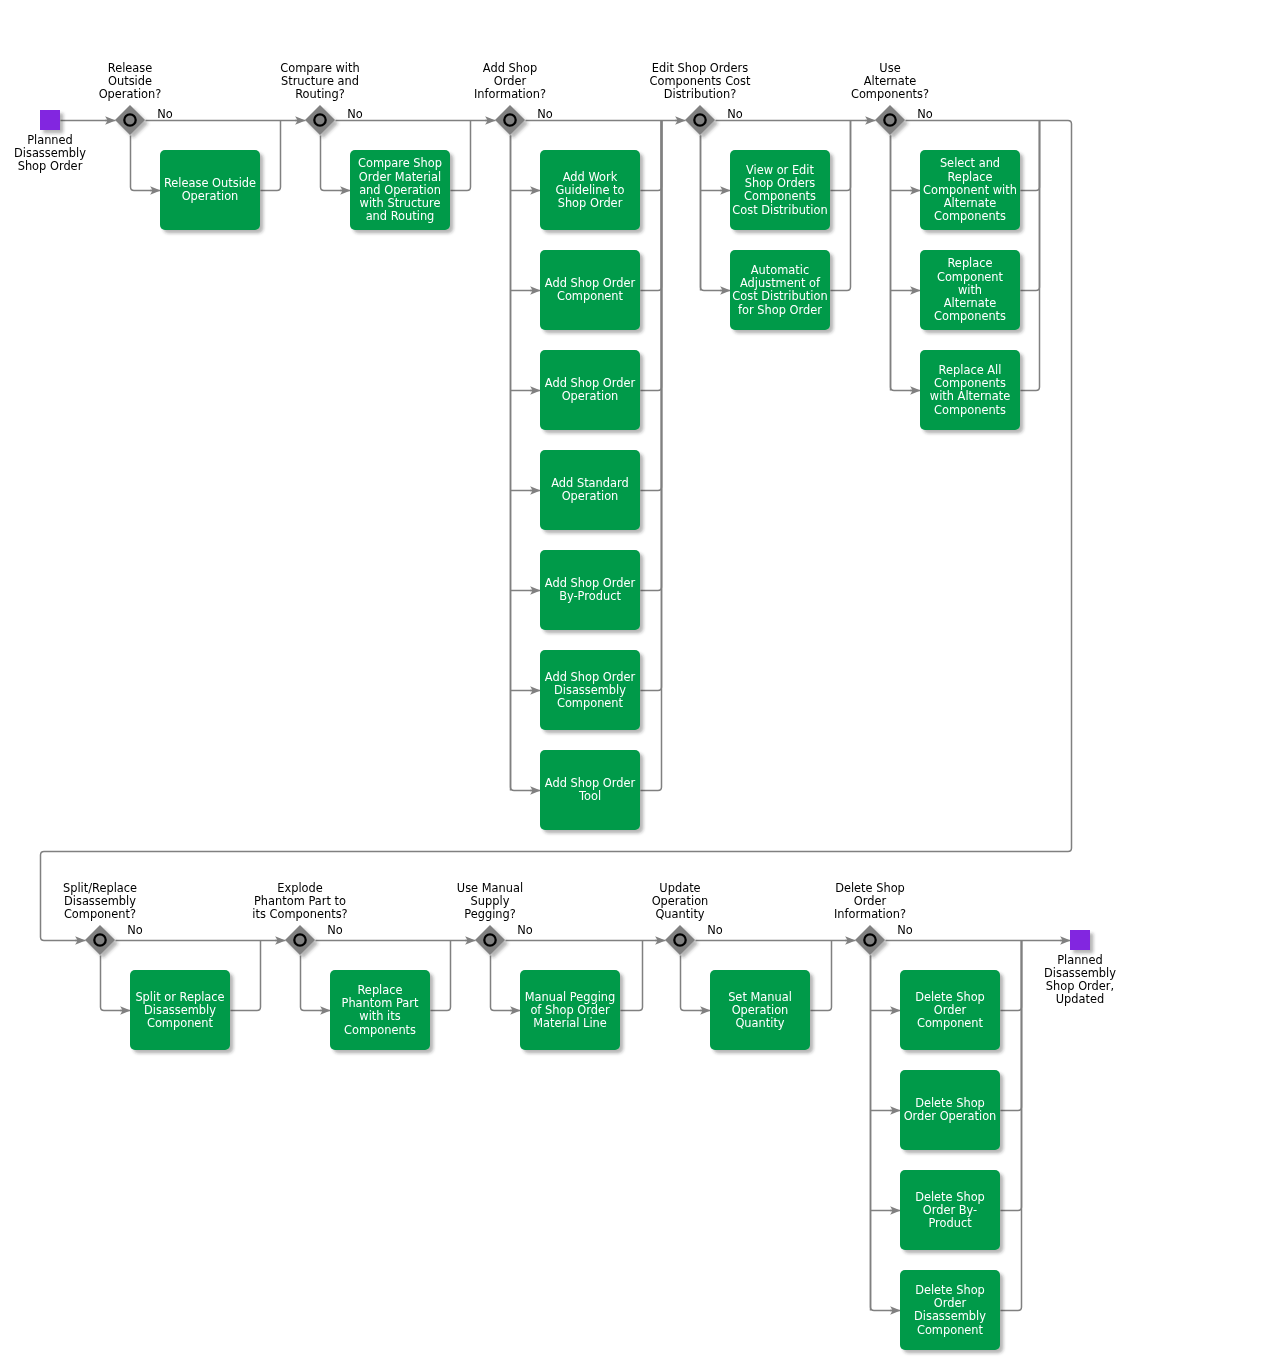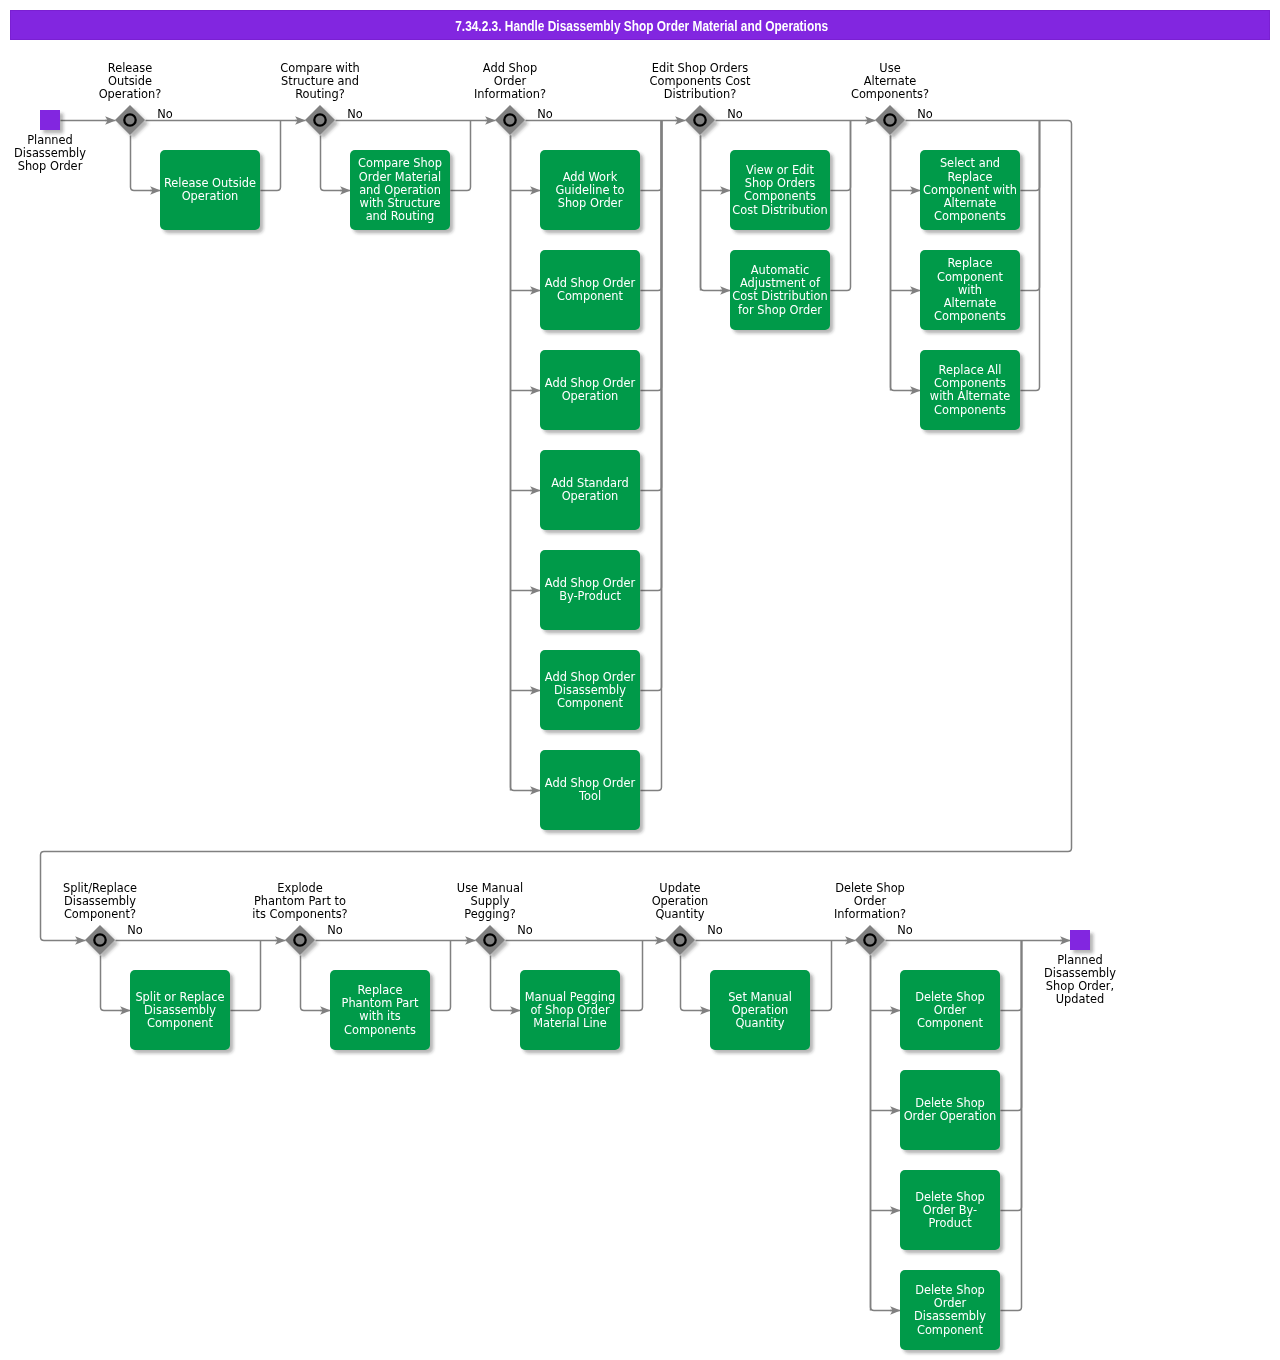--- a/index.html
+++ b/index.html
@@ -20,23 +20,20 @@
        -webkit-font-smoothing:antialiased;
        }
   .ptxt{font-size:11.4px;fill:#fff;text-anchor:middle;}
   .dtxt{font-size:11.4px;fill:#000;text-anchor:middle;}
   .notxt{text-anchor:start;}
 </style>
 </head>
 <body>
 
 <div id="page">
-  <div id="titlebar">
-    <div id="titletext">7.34.2.3. Handle Disassembly Shop Order Material and Operations</div>
-  </div>
 <svg id="flow" width="1280" height="1360" viewBox="0 0 1280 1360" xmlns="http://www.w3.org/2000/svg">
 <defs>
 <filter id="sh" x="-40%" y="-40%" width="200%" height="200%">
   <feDropShadow dx="3.3" dy="3.3" stdDeviation="1.35" flood-color="#262626" flood-opacity="0.34"></feDropShadow>
 </filter>
 <marker id="arw" viewBox="0 0 10.5 8.6" refX="10.4" refY="4.3" markerWidth="10.5" markerHeight="8.6" orient="auto-start-reverse" markerUnits="userSpaceOnUse">
   <path d="M0 0 L2.1 3.6 L0 3.6 L0 5.0 L2.1 5.0 L0 8.6 L10.5 4.3 Z" fill="#808080"></path>
 </marker>
 </defs>
 <g id="connectors" transform="translate(0.5,0.5)" fill="none" stroke="#808080" stroke-width="1.5">

